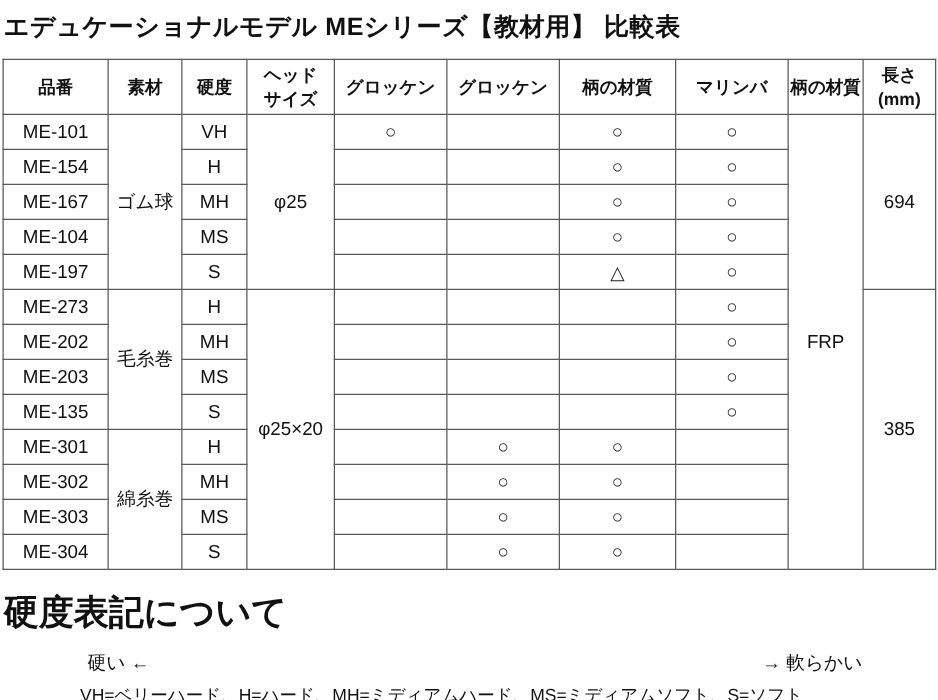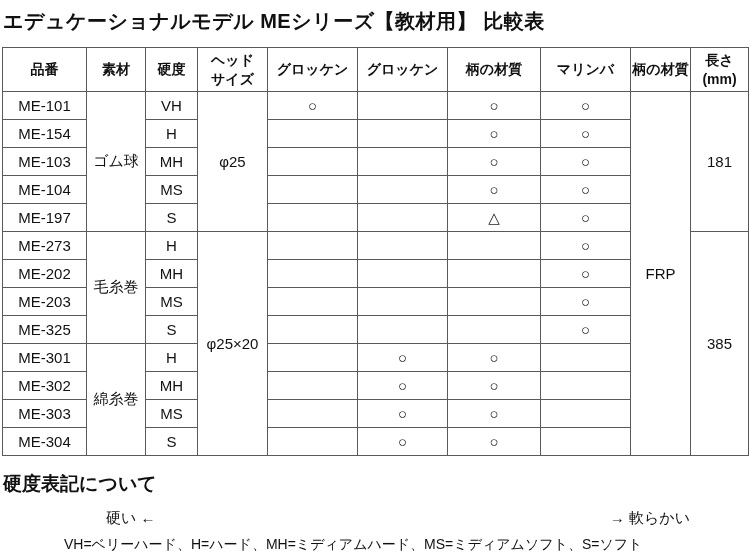--- a/index.html
+++ b/index.html
@@ -45,31 +45,30 @@
     height: 28px;
     font-size: 15px;
     background: #ffffff;
   }
   td.mark { font-size: 17px; color: #222; }
   td.headsize { font-size: 16px; }
   td.len { font-size: 16px; }
   td.handle { font-size: 16px; }
 
   .note-title {
-    font-size: 19px;
+    font-size: 28px;
     font-weight: bold;
     margin: 15px 1px 0 3px;
   }
   .scale-row {
     display: flex;
     justify-content: space-between;
     padding: 0 60px 0 70px;
     margin-top: 12px;
     font-size: 15px;
-    margin-left: 36px;
   }
   .legend-row {
     margin: 8px 0 0 64px;
     font-size: 14px;
   }
 </style>
 </head>
 <body>
 
 <div class="page">
@@ -109,32 +108,32 @@
       <tr>
         <td>ME-101</td>
         <td rowspan="5">ゴム球</td>
         <td>VH</td>
         <td rowspan="5" class="headsize">φ25</td>
         <td class="mark">○</td>
         <td class="mark"></td>
         <td class="mark">○</td>
         <td class="mark">○</td>
         <td rowspan="13" class="handle">FRP</td>
-        <td rowspan="5" class="len">181</td>
+        <td rowspan="5" class="len">694</td>
       </tr>
       <tr>
         <td>ME-154</td>
         <td>H</td>
         <td class="mark"></td>
         <td class="mark"></td>
         <td class="mark">○</td>
         <td class="mark">○</td>
       </tr>
       <tr>
-        <td>ME-103</td>
+        <td>ME-167</td>
         <td>MH</td>
         <td class="mark"></td>
         <td class="mark"></td>
         <td class="mark">○</td>
         <td class="mark">○</td>
       </tr>
       <tr>
         <td>ME-104</td>
         <td>MS</td>
         <td class="mark"></td>
@@ -171,21 +170,21 @@
       </tr>
       <tr>
         <td>ME-203</td>
         <td>MS</td>
         <td class="mark"></td>
         <td class="mark"></td>
         <td class="mark"></td>
         <td class="mark">○</td>
       </tr>
       <tr>
-        <td>ME-325</td>
+        <td>ME-135</td>
         <td>S</td>
         <td class="mark"></td>
         <td class="mark"></td>
         <td class="mark"></td>
         <td class="mark">○</td>
       </tr>
       <tr>
         <td>ME-301</td>
         <td rowspan="4">綿糸巻</td>
         <td>H</td>

